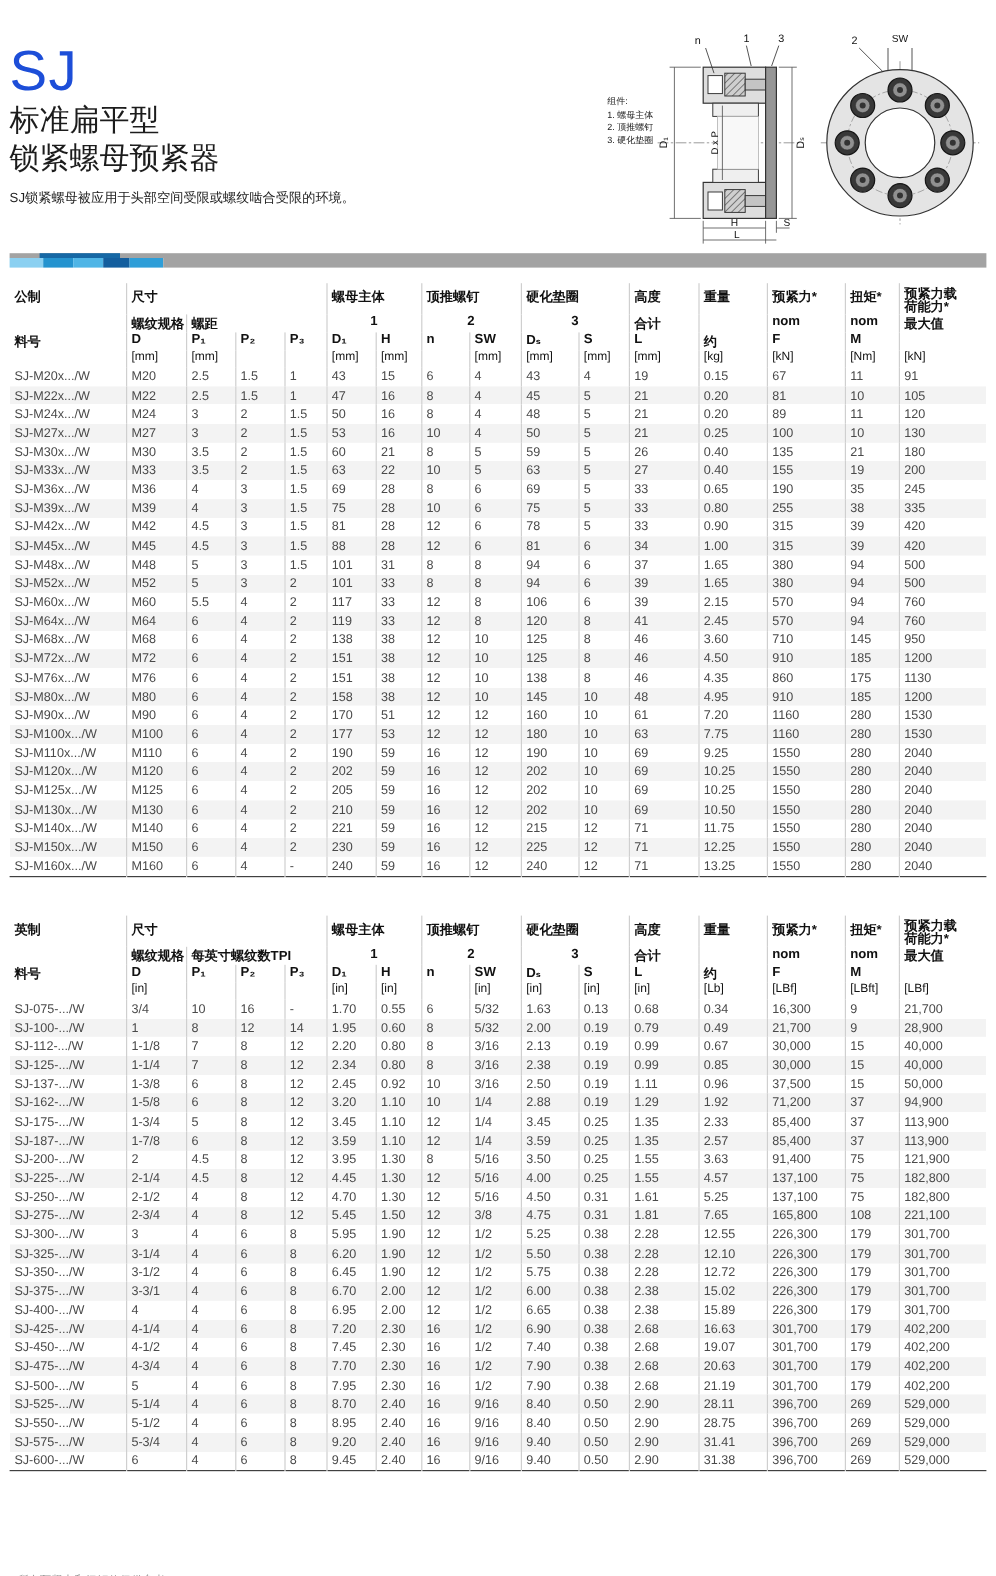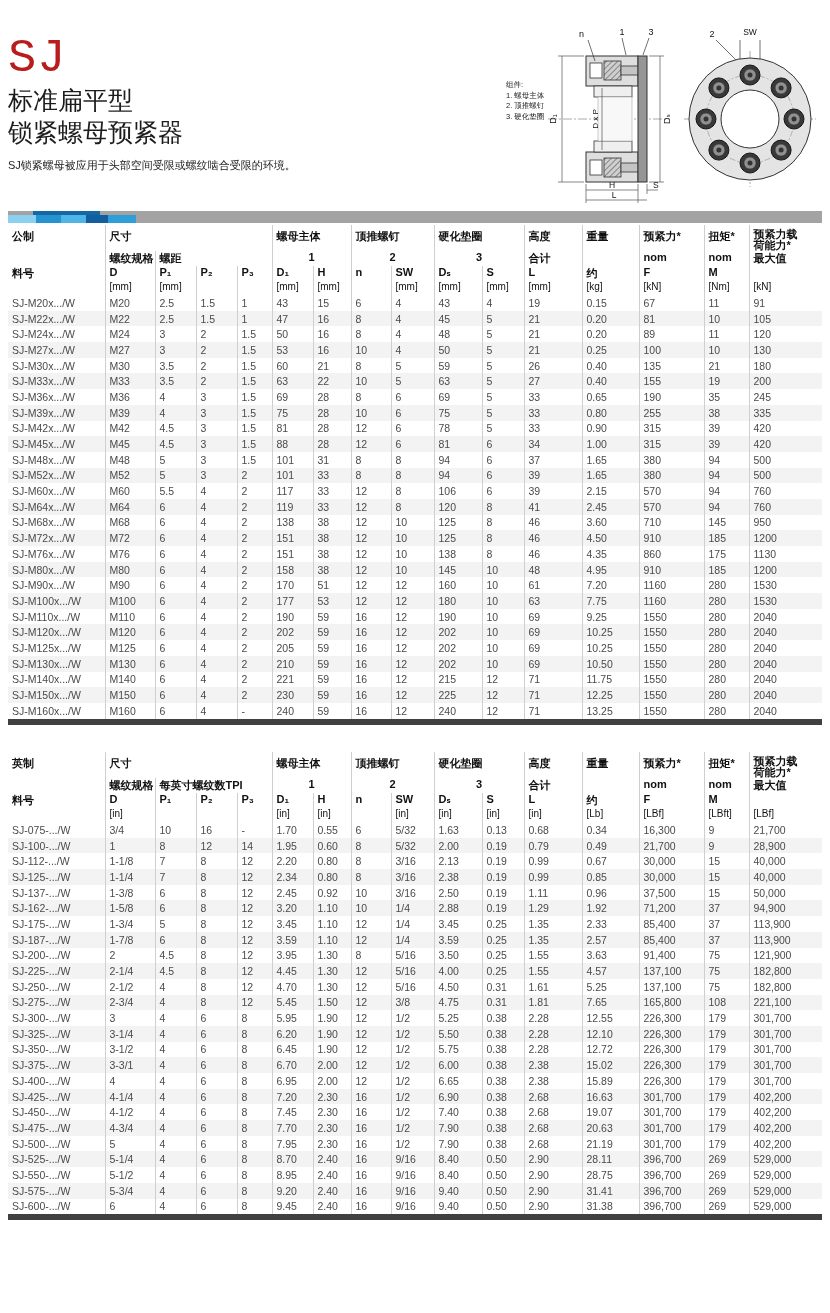--- a/index.html
+++ b/index.html
@@ -3,36 +3,36 @@
 <meta charset="utf-8">
 <style>
   html,body{margin:0;padding:0;}
   body{
     width:830px;height:1313px;position:relative;background:#fff;
     font-family:"Liberation Sans","DejaVu Sans",sans-serif;color:#333;
     -webkit-font-smoothing:antialiased;
   }
   
   .hdr{position:absolute;left:8px;top:34px;}
-  .sj-title{font-size:47px;line-height:50px;font-weight:400;color:#b91c1c;letter-spacing:1px;font-family:Liberation Mono, monospace;}
+  .sj-title{font-size:47px;line-height:50px;font-weight:400;color:#1d4ed8;letter-spacing:1px;}
   .sub{font-size:25px;line-height:32px;font-weight:400;color:#1c1c1c;}
   .desc{font-size:11px;line-height:14px;color:#222;margin-top:10px;}
   
   .diagram{position:absolute;left:498px;top:22px;width:330px;height:184px;}
   .legend{position:absolute;left:8px;top:58px;width:62px;font-size:7.5px;line-height:10.5px;color:#222;}
   .diagram svg{position:absolute;left:0;top:0;}
   
   .colorbar{position:absolute;left:8px;top:211px;width:814px;height:12px;}
   .cb-top{position:relative;height:4px;background:#a3a3a3;}
   .cb-top .cb-blue{position:absolute;left:25px;top:0;width:67px;height:4px;background:#1668a5;}
   .cb-bottom{display:flex;height:8px;}
   .cb-seg{height:8px;}
   
   table.dtable{border-collapse:collapse;table-layout:fixed;width:814px;position:absolute;left:8px;
-    border-bottom:6px solid #404040;}
+    border-bottom:1px solid #404040;margin-top:11px;}
   #metric-table{top:225px;}
   #imperial-table{top:752px;}
   .dtable th,.dtable td{
     border-left:1px solid #cfcfcf;padding:0 4px;text-align:left;font-weight:normal;
     overflow:hidden;white-space:nowrap;
   }
   .dtable tr > *:first-child{border-left:none;}
   .dtable thead th{color:#111;vertical-align:top;}
   .rA th{height:22px;font-weight:bold;font-size:11px;padding-top:4px;}
   .rB th{height:15px;font-weight:bold;font-size:11px;}

